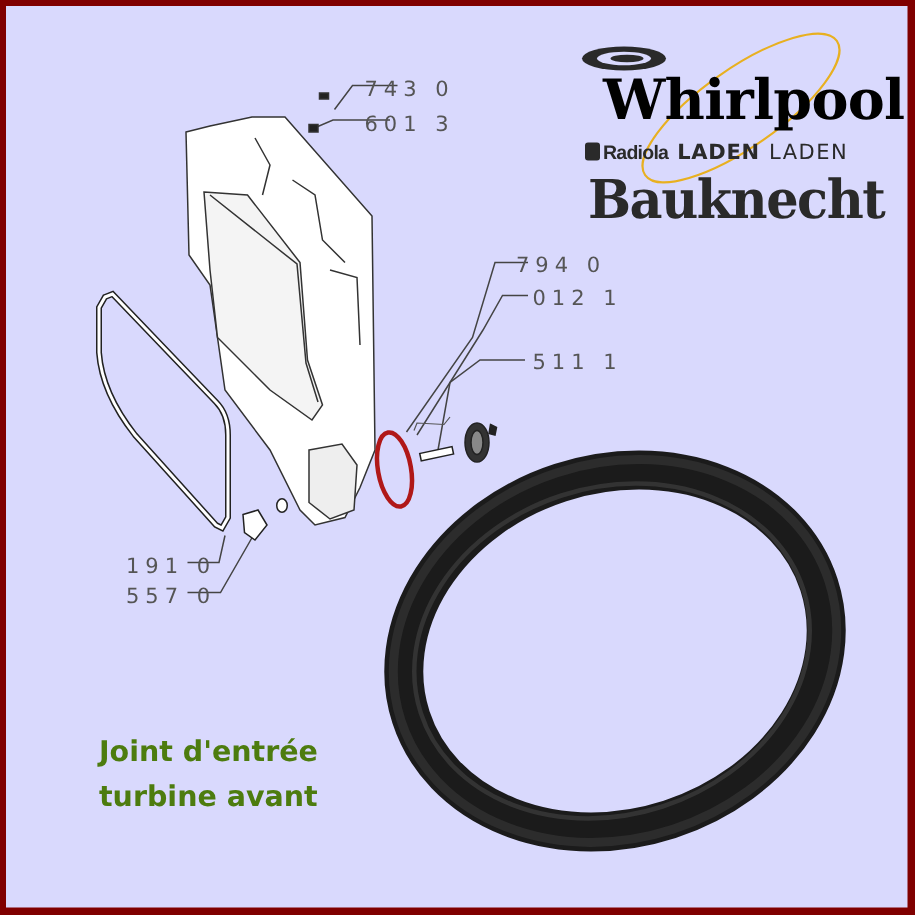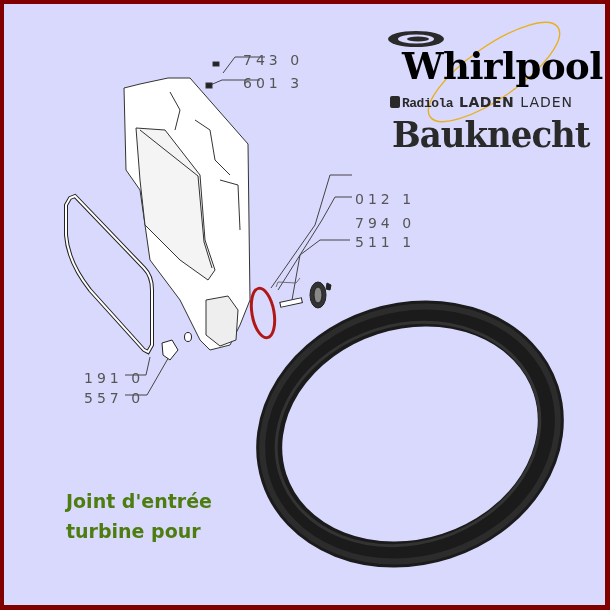--- a/index.html
+++ b/index.html
@@ -9,21 +9,21 @@
     background:#d9d9fd; overflow:hidden;
   }
   .brand { position:absolute; left:380px; top:10px; width:220px; height:150px; }
   .brand svg { position:absolute; left:0; top:0; }
   .whirlpool-text {
     position:absolute; left:18px; top:30px;
     font-family:"DejaVu Serif", serif; font-weight:bold; font-size:37px;
     color:#000000; letter-spacing:-0.5px;
   }
   .sub-brands { position:absolute; left:6px; top:80px; white-space:nowrap; font-size:15px; color:#2a2a2a; }
-  .radiola { font-family:Liberation Mono, monospace; font-weight:bold; font-size:13px; letter-spacing:-0.5px; }
+  .radiola { font-family:Liberation Sans, sans-serif; font-weight:bold; font-size:13px; letter-spacing:-0.5px; }
   .radiola-mark { display:inline-block; width:10px; height:12px; background:#2a2a2a; border-radius:2px; vertical-align:-1px; margin-right:2px; }
   .ignis { font-family:"DejaVu Sans", sans-serif; font-weight:bold; font-size:14px; margin-left:6px; letter-spacing:0.5px; }
   .laden { font-family:"DejaVu Sans", sans-serif; font-size:14px; margin-left:6px; letter-spacing:1px; }
   .bauknecht-text {
     position:absolute; left:8px; top:100px;
     font-family:"DejaVu Serif", serif; font-weight:bold; font-size:34px;
     color:#2a2a2a; letter-spacing:-1px; transform:scaleY(1.05);
   }
   .callout {
     position:absolute; font-family:"DejaVu Sans", sans-serif; font-size:14px;
@@ -90,21 +90,21 @@
 
     <g>
       <ellipse cx="410" cy="434" rx="143" ry="118" transform="rotate(-18 410 434)" fill="none" stroke="#1b1b1b" stroke-width="26"></ellipse>
       <ellipse cx="410" cy="434" rx="150" ry="125" transform="rotate(-18 410 434)" fill="none" stroke="#2c2c2c" stroke-width="6"></ellipse>
       <ellipse cx="408" cy="434" rx="134" ry="109" transform="rotate(-18 408 434)" fill="none" stroke="#333" stroke-width="3"></ellipse>
     </g>
   </svg>
 
   <div class="callout" style="left:239px;top:48px;"><span>743</span>&nbsp;<span>0</span></div>
   <div class="callout" style="left:239px;top:71px;"><span>601</span>&nbsp;<span>3</span></div>
-  <div class="callout" style="left:351px;top:165px;margin-top:46px;"><span>794</span>&nbsp;<span>0</span></div>
+  <div class="callout" style="left:340px;top:165px;"><span>794</span>&nbsp;<span>0</span></div>
   <div class="callout" style="left:351px;top:187px;"><span>012</span>&nbsp;<span>1</span></div>
   <div class="callout" style="left:351px;top:230px;"><span>511</span>&nbsp;<span>1</span></div>
   <div class="callout" style="left:80px;top:366px;"><span>191</span>&nbsp;<span>0</span></div>
   <div class="callout" style="left:80px;top:386px;"><span>557</span>&nbsp;<span>0</span></div>
 
   <div class="brand">
     <svg width="220" height="150" viewBox="0 0 220 150">
       <g>
         <ellipse cx="32" cy="25" rx="28" ry="8" fill="#2a2a2a"></ellipse>
         <ellipse cx="32" cy="25" rx="18" ry="4.5" fill="#d9d9fd"></ellipse>
@@ -115,15 +115,15 @@
     <div class="whirlpool-text">Whirlpool</div>
     <div class="sub-brands">
       <span class="radiola-mark"></span><span class="radiola">Radiola</span><span class="ignis">LADEN</span><span class="laden">LADEN</span>
     </div>
     <div class="bauknecht-text">Bauknecht</div>
   </div>
 
 
   <div class="product-title">
     <div>Joint d'entrée</div>
-    <div>turbine pour</div>
+    <div>turbine avant</div>
   </div>
 </div>
 
 </body></html>

